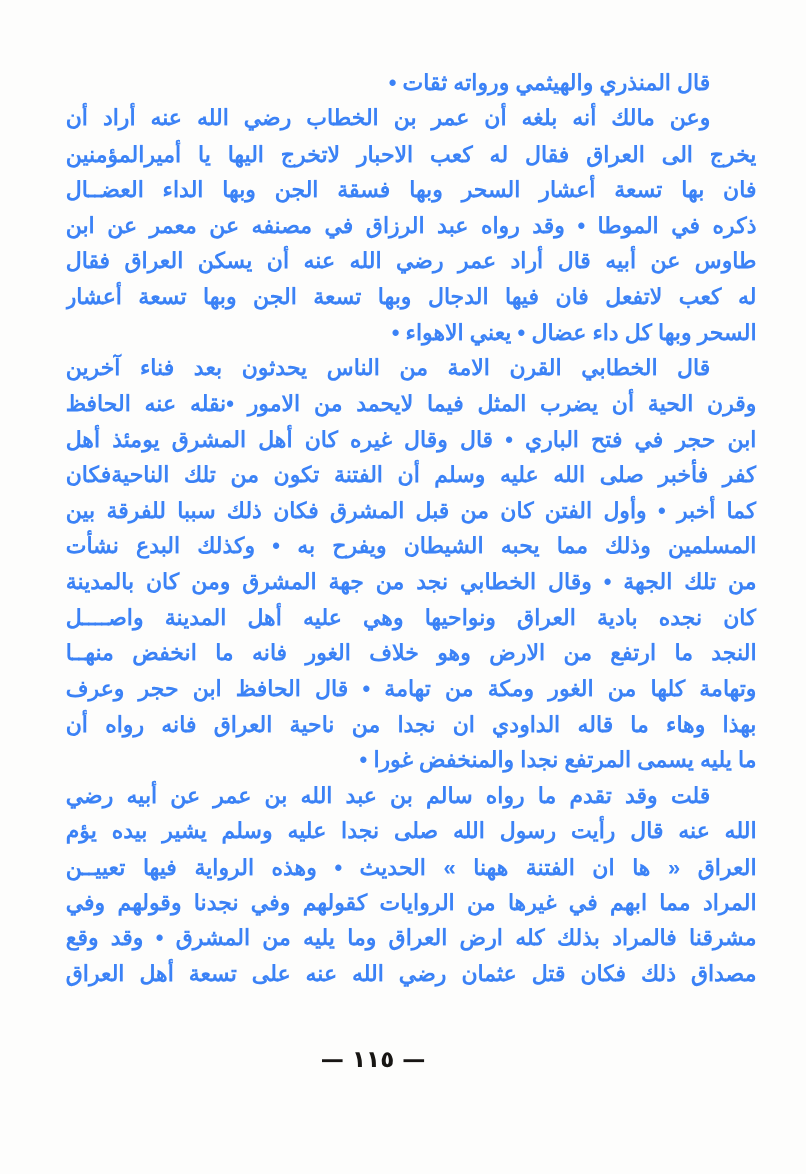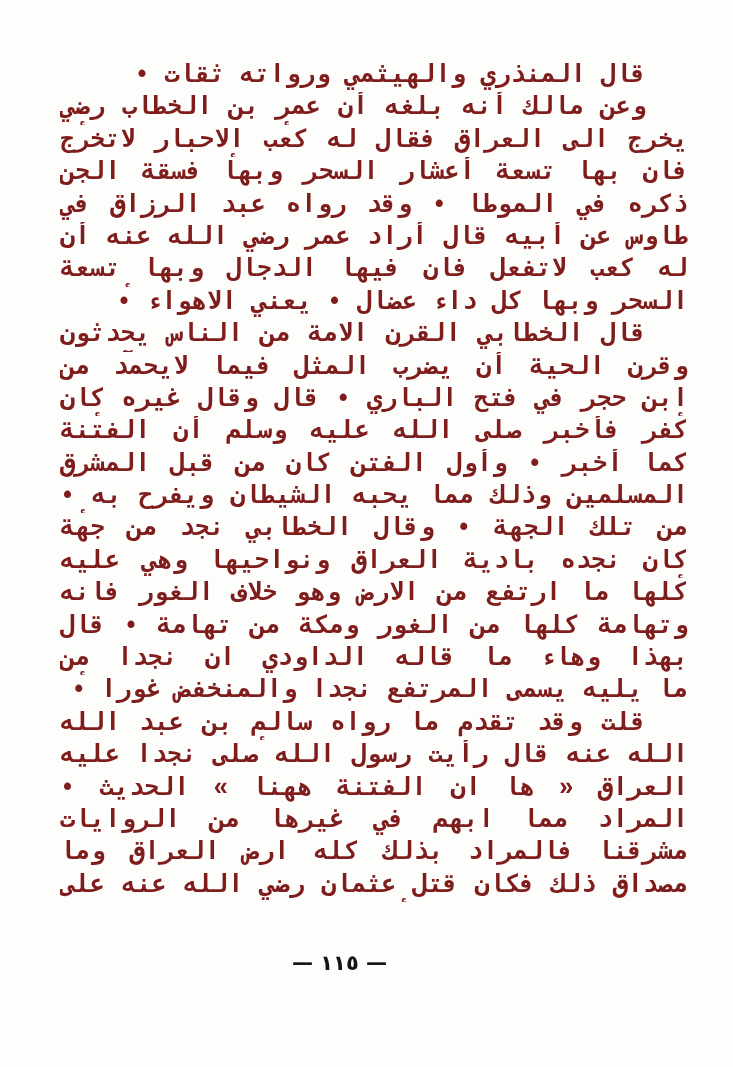--- a/index.html
+++ b/index.html
@@ -17,24 +17,24 @@
     position: absolute;
     inset: 0;
     background: #fdfdfc;
   }
   .text-block {
     position: absolute;
     top: 60px;
     right: 45px;
     width: 628px;
     direction: rtl;
-    font-family: Liberation Mono, monospace;
+    font-family: Liberation Sans, sans-serif;
     font-weight: 700;
-    font-size: 25px;
-    color: #7f1d1d;
+    font-size: 20px;
+    color: #3b82f6;
     -webkit-font-smoothing: antialiased;
   }
   .line {
     height: 32.4px;
     line-height: 32.4px;
     overflow: hidden;
     text-align: justify;
     text-align-last: justify;
     white-space: normal;
   }
@@ -72,23 +72,23 @@
     <div class="line">له كعب لاتفعل فان فيها الدجال وبها تسعة الجن وبها تسعة أعشار</div>
     <div class="line end">السحر وبها كل داء عضال • يعني الاهواء •</div>
     <div class="line indent">قال الخطابي القرن الامة من الناس يحدثون بعد فناء آخرين</div>
     <div class="line">وقرن الحية أن يضرب المثل فيما لايحمد من الامور •نقله عنه الحافظ</div>
     <div class="line">ابن حجر في فتح الباري • قال وقال غيره كان أهل المشرق يومئذ أهل</div>
     <div class="line">كفر فأخبر صلى الله عليه وسلم أن الفتنة تكون من تلك الناحيةفكان</div>
     <div class="line">كما أخبر • وأول الفتن كان من قبل المشرق فكان ذلك سببا للفرقة بين</div>
     <div class="line">المسلمين وذلك مما يحبه الشيطان ويفرح به • وكذلك البدع نشأت</div>
     <div class="line">من تلك الجهة • وقال الخطابي نجد من جهة المشرق ومن كان بالمدينة</div>
     <div class="line">كان نجده بادية العراق ونواحيها وهي عليه أهل المدينة واصــــل</div>
-    <div class="line">كلها ما ارتفع من الارض وهو خلاف الغور فانه ما انخفض منهــا</div>
+    <div class="line">النجد ما ارتفع من الارض وهو خلاف الغور فانه ما انخفض منهــا</div>
     <div class="line">وتهامة كلها من الغور ومكة من تهامة • قال الحافظ ابن حجر وعرف</div>
-    <div class="line">بهذا وهاء ما قاله الداودي ان نجدا من ناحية العراق فانه مصداق أن</div>
+    <div class="line">بهذا وهاء ما قاله الداودي ان نجدا من ناحية العراق فانه رواه أن</div>
     <div class="line end">ما يليه يسمى المرتفع نجدا والمنخفض غورا •</div>
     <div class="line indent">قلت وقد تقدم ما رواه سالم بن عبد الله بن عمر عن أبيه رضي</div>
     <div class="line">الله عنه قال رأيت رسول الله صلى نجدا عليه وسلم يشير بيده يؤم</div>
     <div class="line">العراق « ها ان الفتنة ههنا » الحديث • وهذه الرواية فيها تعييــن</div>
     <div class="line">المراد مما ابهم في غيرها من الروايات كقولهم وفي نجدنا وقولهم وفي</div>
     <div class="line">مشرقنا فالمراد بذلك كله ارض العراق وما يليه من المشرق • وقد وقع</div>
     <div class="line">مصداق ذلك فكان قتل عثمان رضي الله عنه على تسعة أهل العراق</div>
   </div>
   <div class="page-number">— ١١٥ —</div>
 </div>

